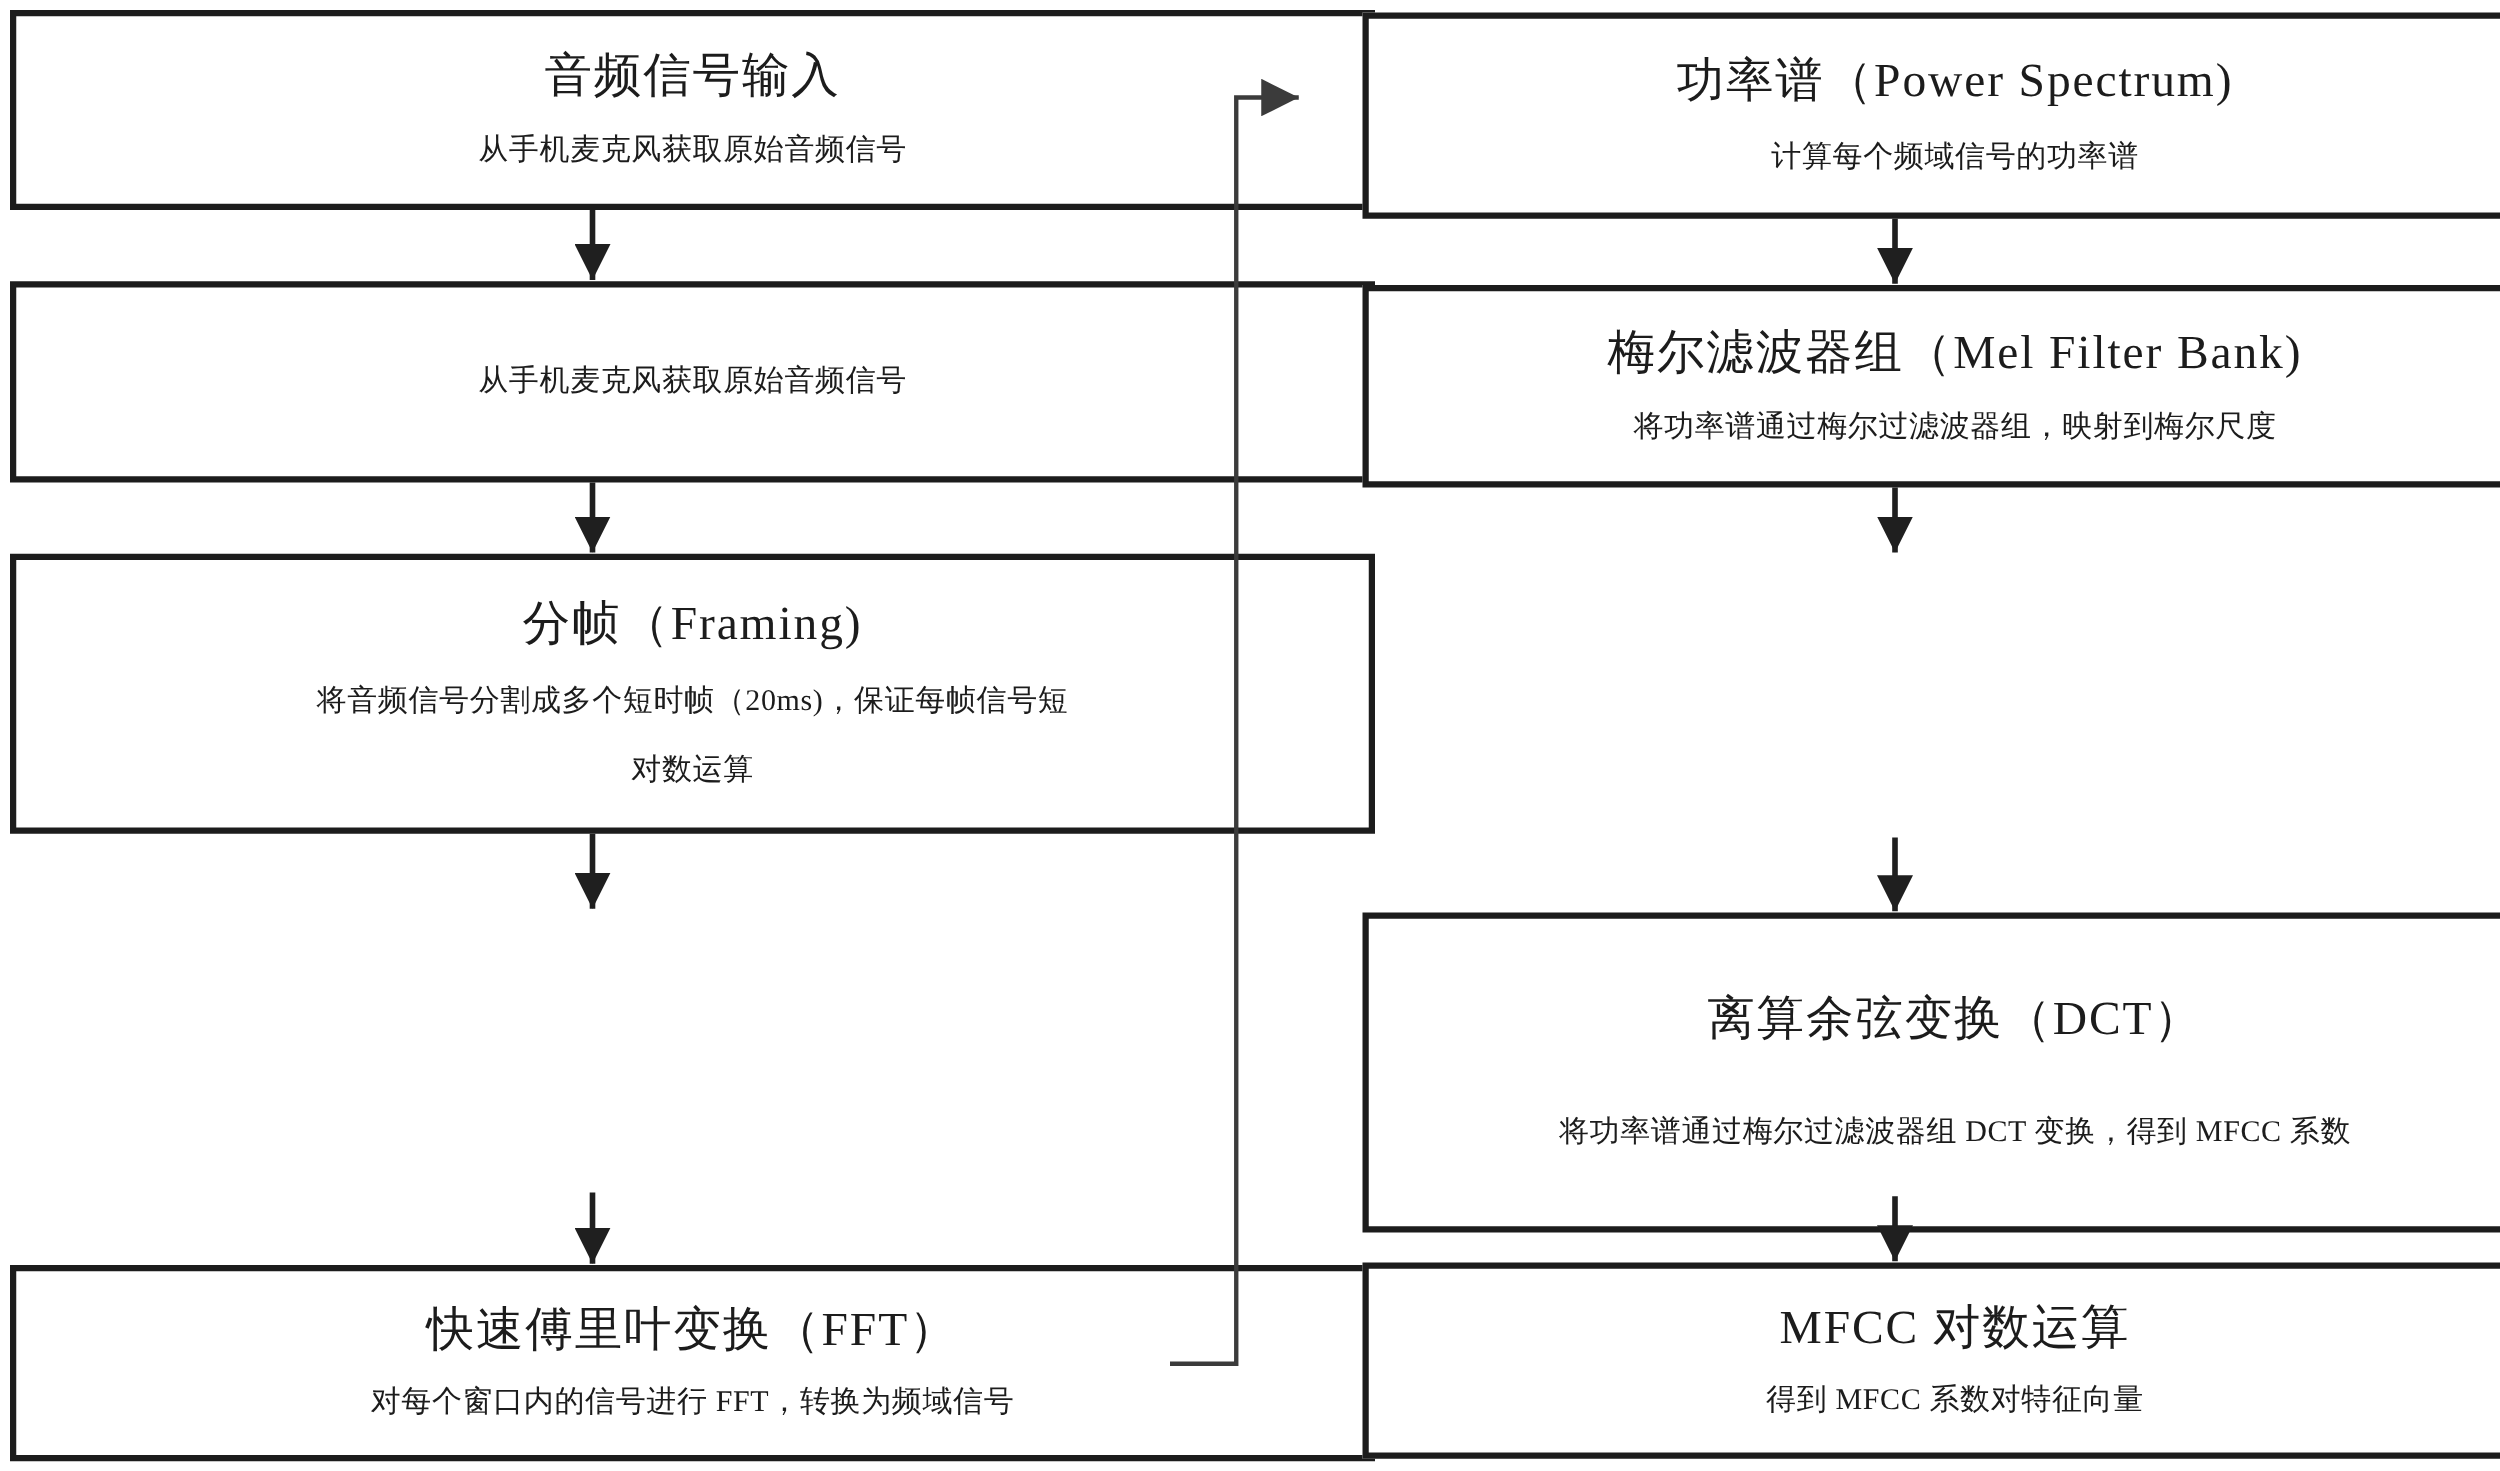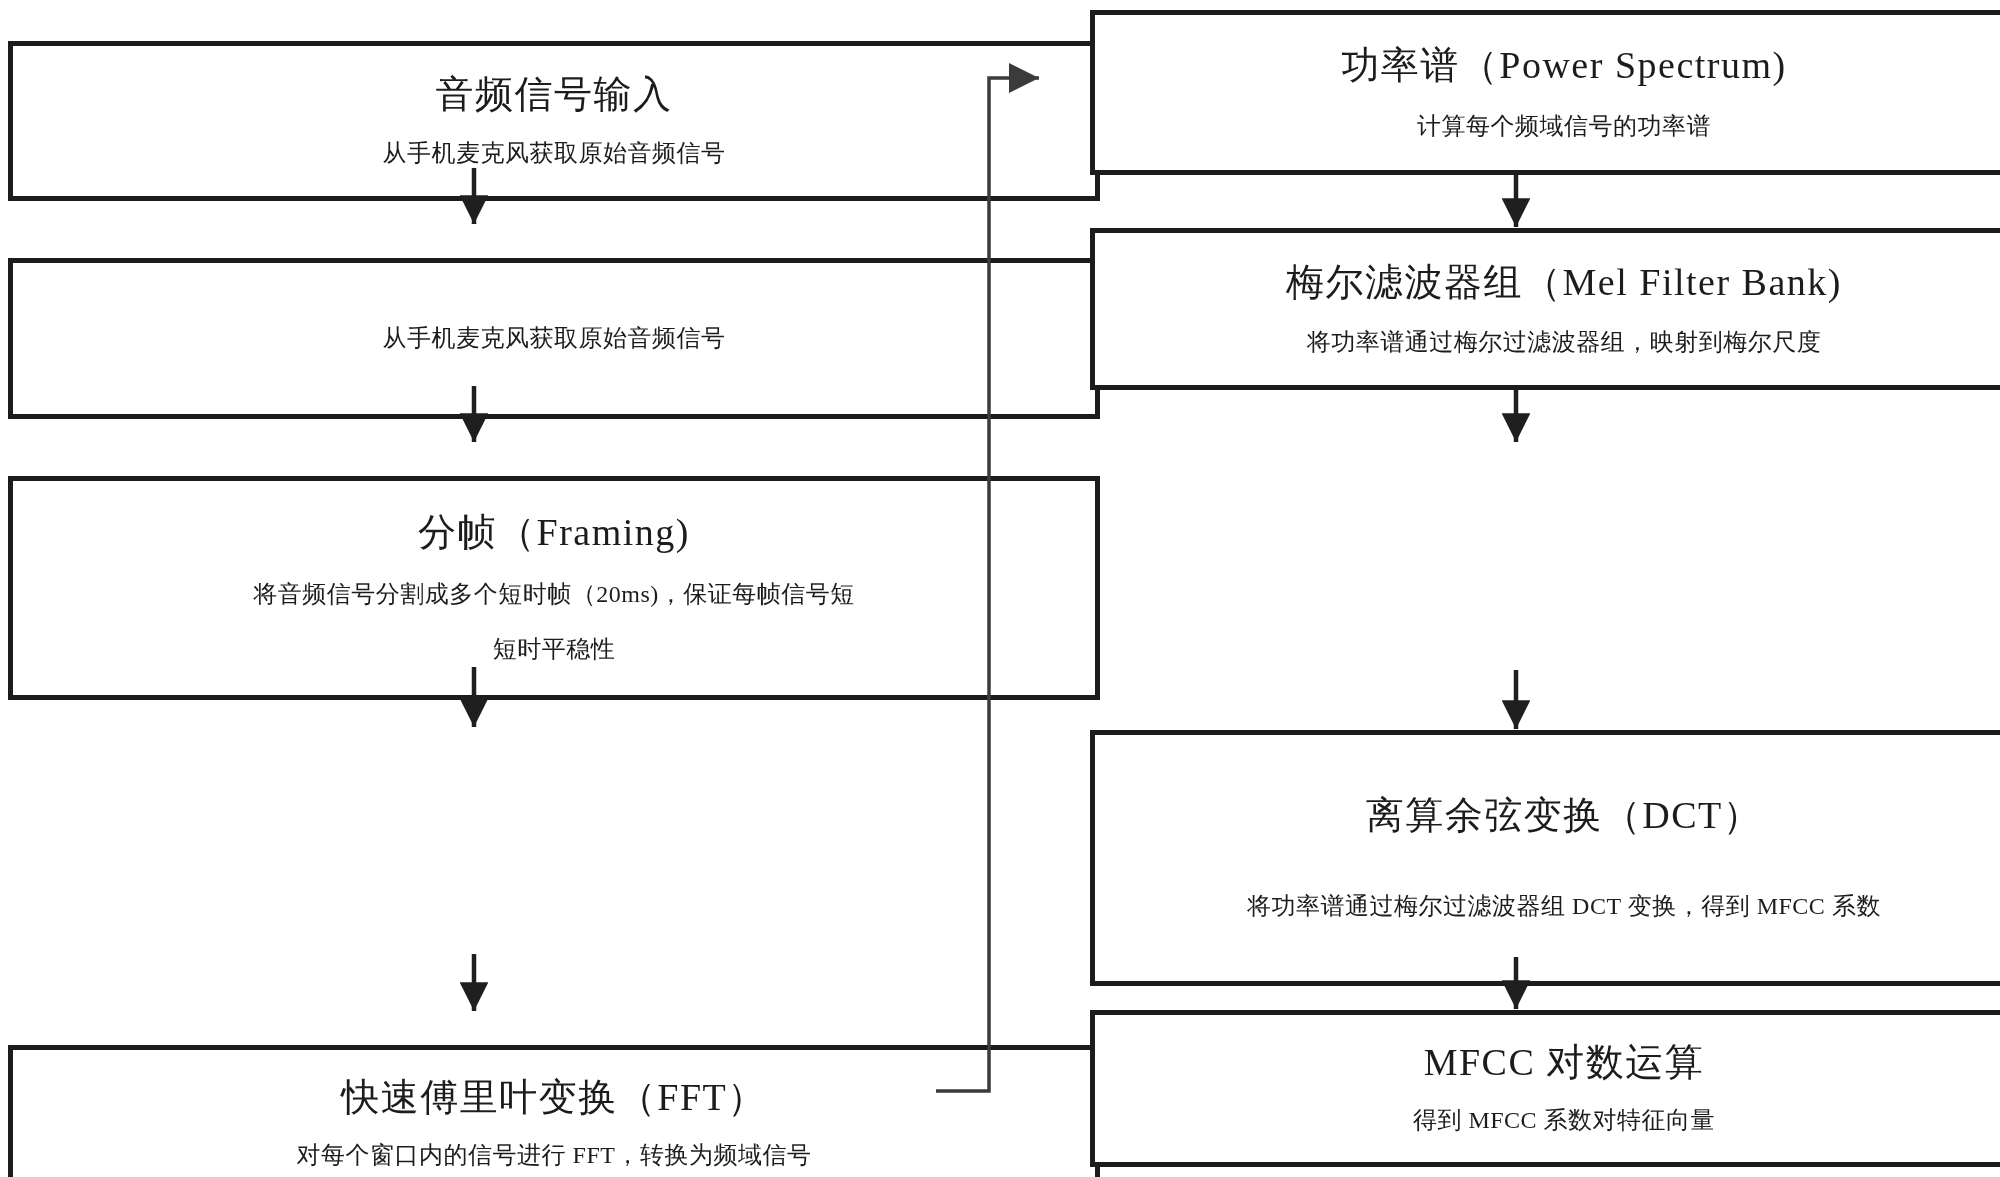--- a/index.html
+++ b/index.html
@@ -6,21 +6,21 @@
   .canvas{
     position:relative;width:2000px;height:1177px;background:#ffffff;
     font-family:"Liberation Serif","DejaVu Serif",serif;color:#1c1c1c;overflow:hidden;
   }
   .box{
     position:absolute;box-sizing:border-box;background:#ffffff;
     border:5px solid #1c1c1c;
     display:flex;flex-direction:column;justify-content:space-evenly;align-items:center;
     text-align:center;padding:4px 10px;
   }
-  .box.left{left:8px;width:1092px;margin-top:33px;}
+  .box.left{left:8px;width:1092px;}
   .box.right{left:1042px;width:948px;margin-left:48px;}
   .title{font-size:38px;letter-spacing:1.5px;line-height:1.1;white-space:nowrap;}
   .sub{font-size:24px;letter-spacing:0.5px;line-height:1.15;white-space:nowrap;}
   svg.connectors{position:absolute;left:0;top:0;width:2000px;height:1177px;pointer-events:none;}
 </style>
 </head>
 <body>
 
 <div class="canvas">
 
@@ -29,21 +29,21 @@
     <div class="sub">从手机麦克风获取原始音频信号</div>
   </div>
 
   <div class="box left" style="top:225px;height:161px">
     <div class="sub">从手机麦克风获取原始音频信号</div>
   </div>
 
   <div class="box left" style="top:443px;height:224px">
     <div class="title">分帧（Framing)</div>
     <div class="sub">将音频信号分割成多个短时帧（20ms)，保证每帧信号短</div>
-    <div class="sub">短时平稳性</div>
+    <div class="sub">对数运算</div>
   </div>
 
 
   <div class="box left" style="top:1012px;height:157px">
     <div class="title">快速傅里叶变换（FFT）</div>
     <div class="sub">对每个窗口内的信号进行 FFT，转换为频域信号</div>
   </div>
 
   <div class="box right" style="top:10px;height:165px">
     <div class="title">功率谱（Power Spectrum)</div>

